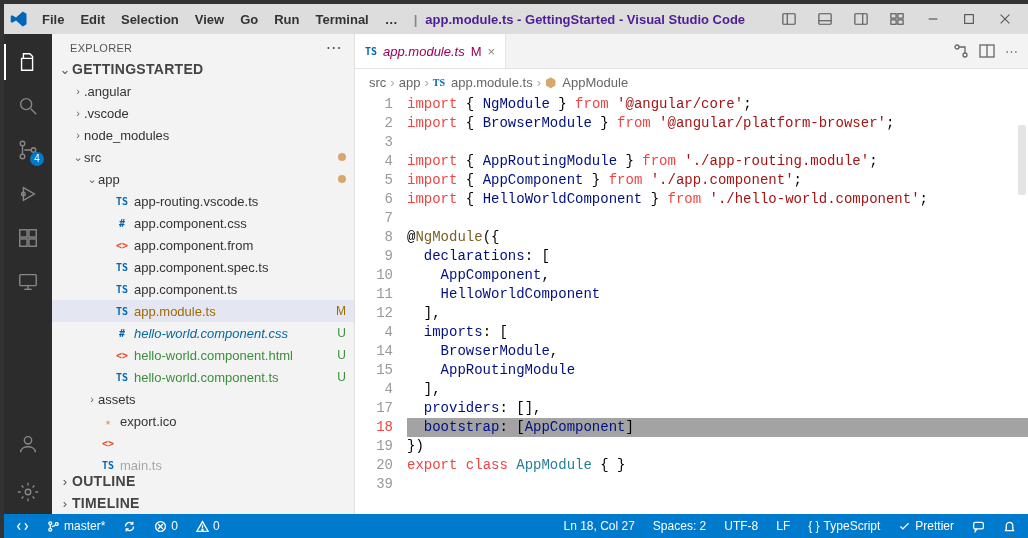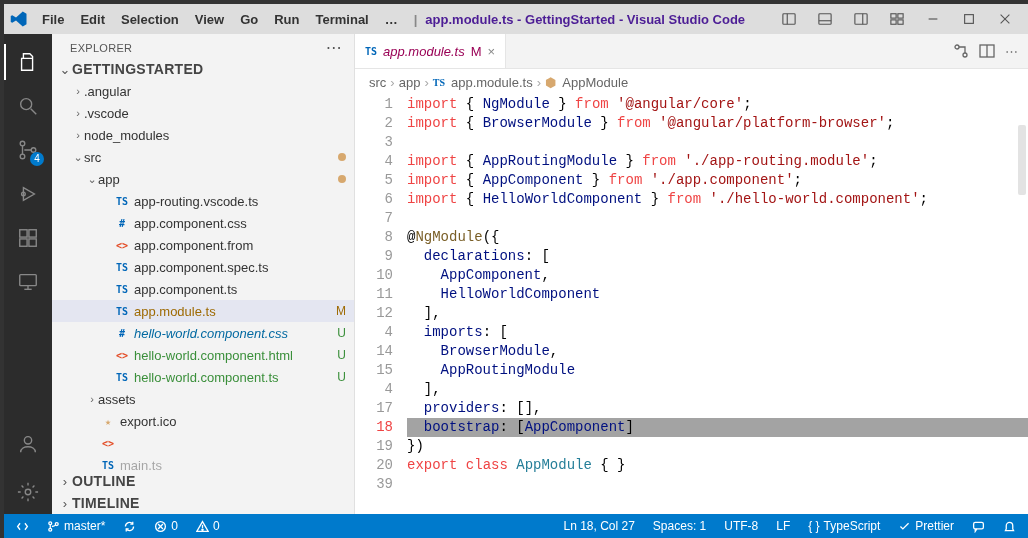--- a/index.html
+++ b/index.html
@@ -389,21 +389,21 @@
           <line x1="8" y1="6" x2="8" y2="10"></line>
           <circle cx="8" cy="12" r="0.8" fill="#fff"></circle>
         </svg>
         <span>0</span>
       </div>
     <div class="spacer"></div>
     <div class="sb">
         <span>Ln 18, Col 27</span>
       </div>
     <div class="sb">
-        <span>Spaces: 1</span>
+        <span>Spaces: 2</span>
       </div>
     <div class="sb">
         <span>UTF-8</span>
       </div>
     <div class="sb">
         <span>LF</span>
       </div>
     <div class="sb">
         <span>{ }</span>
         <span>TypeScript</span>

